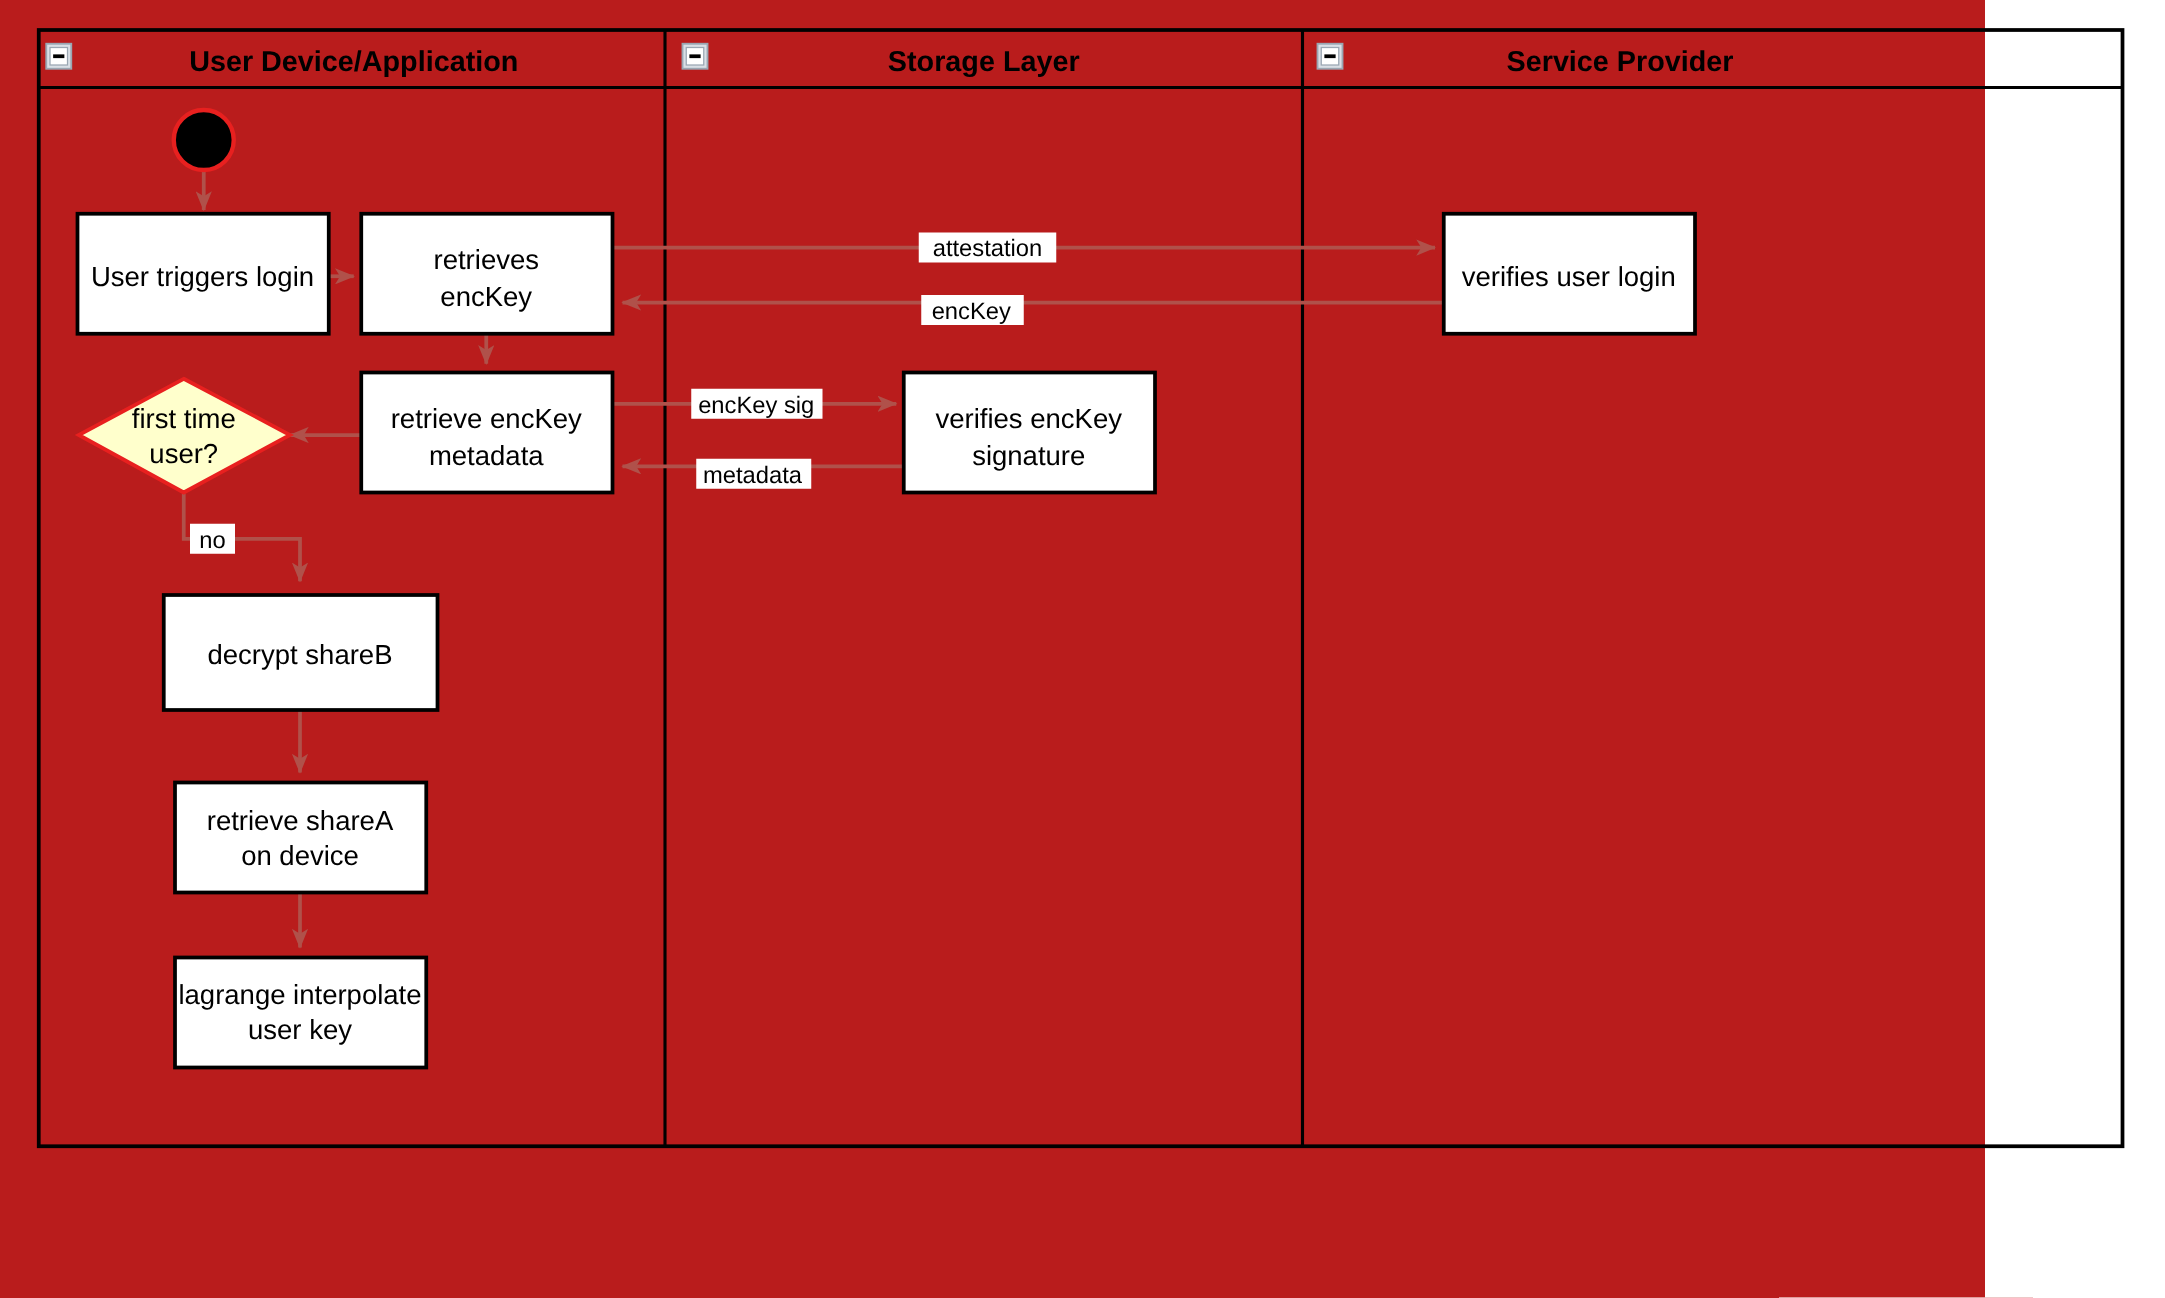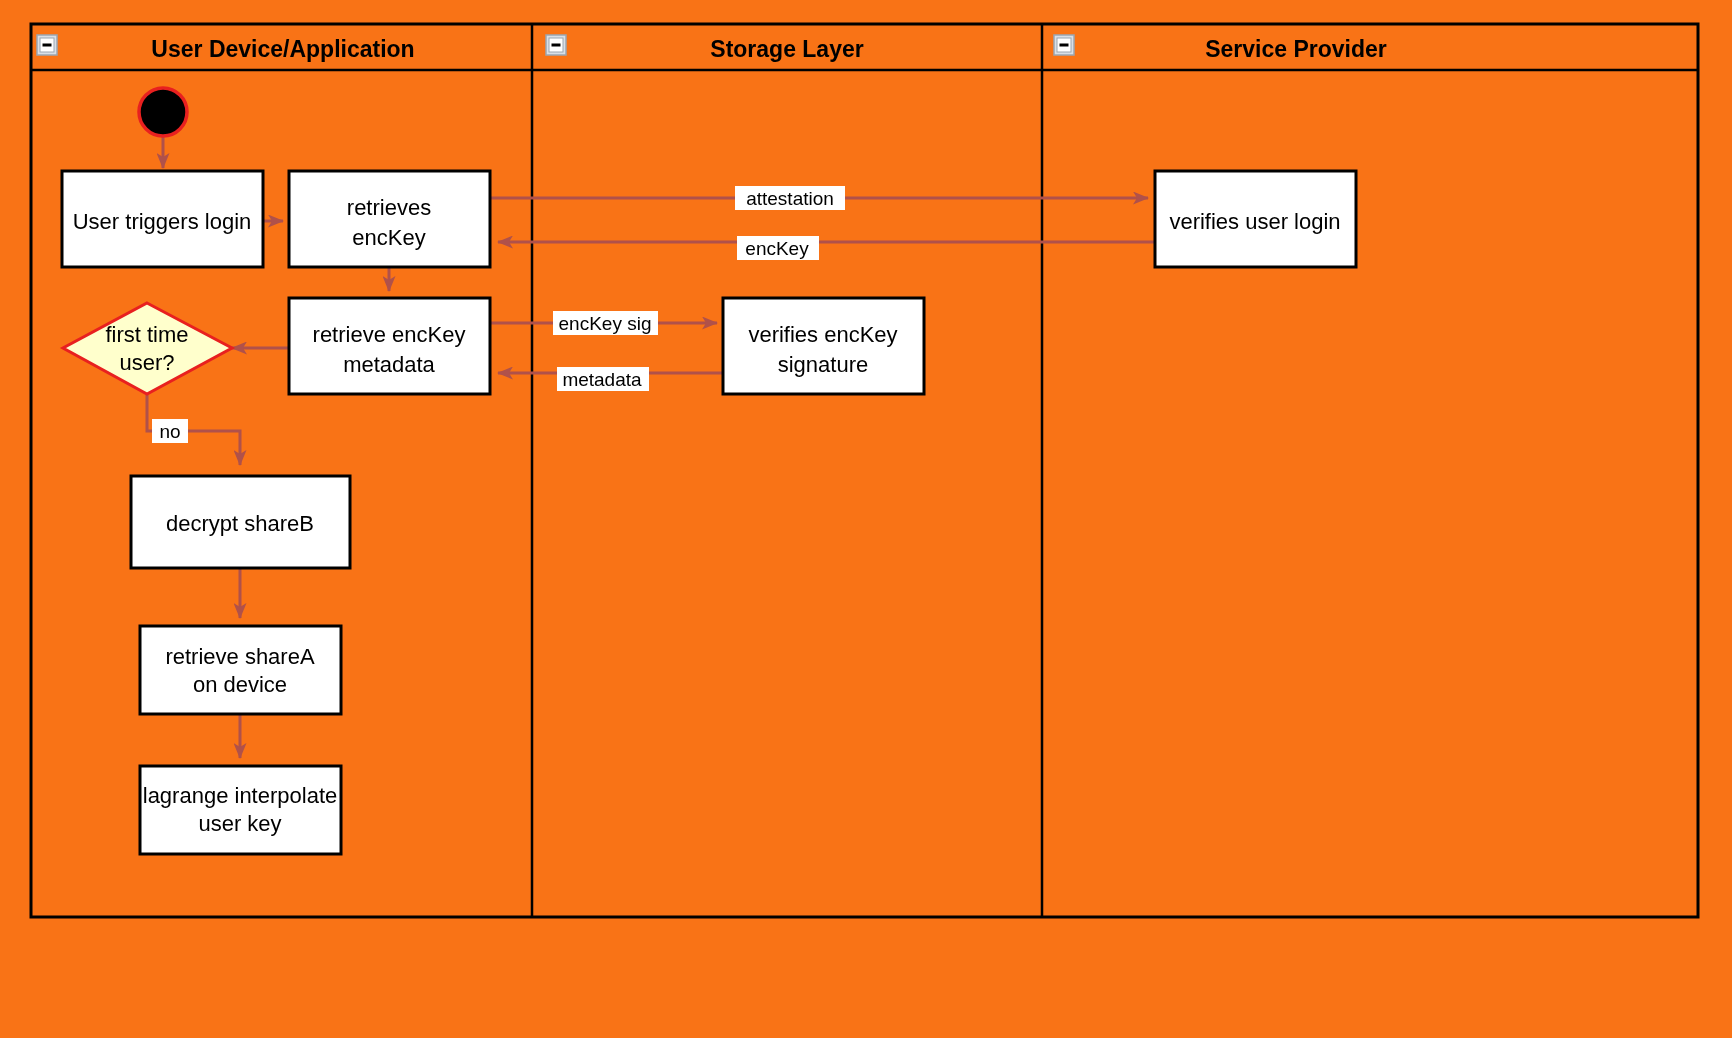--- a/index.html
+++ b/index.html
@@ -8,23 +8,23 @@
     background: #ffffff;
   }
   body {
     width: 1732px;
     height: 1038px;
     font-family: "Liberation Sans", sans-serif;
     overflow: hidden;
   }
   #canvas {
     position: relative;
-    width: 1732px;
+    width: 1588px;
     height: 1038px;
-    background: #f97316;
+    background: #b91c1c;
   }
   svg.diagram {
     position: absolute;
     left: 0;
     top: 0;
     width: 1732px;
     height: 1038px;
     display: block;
   }
   .pool-title {

